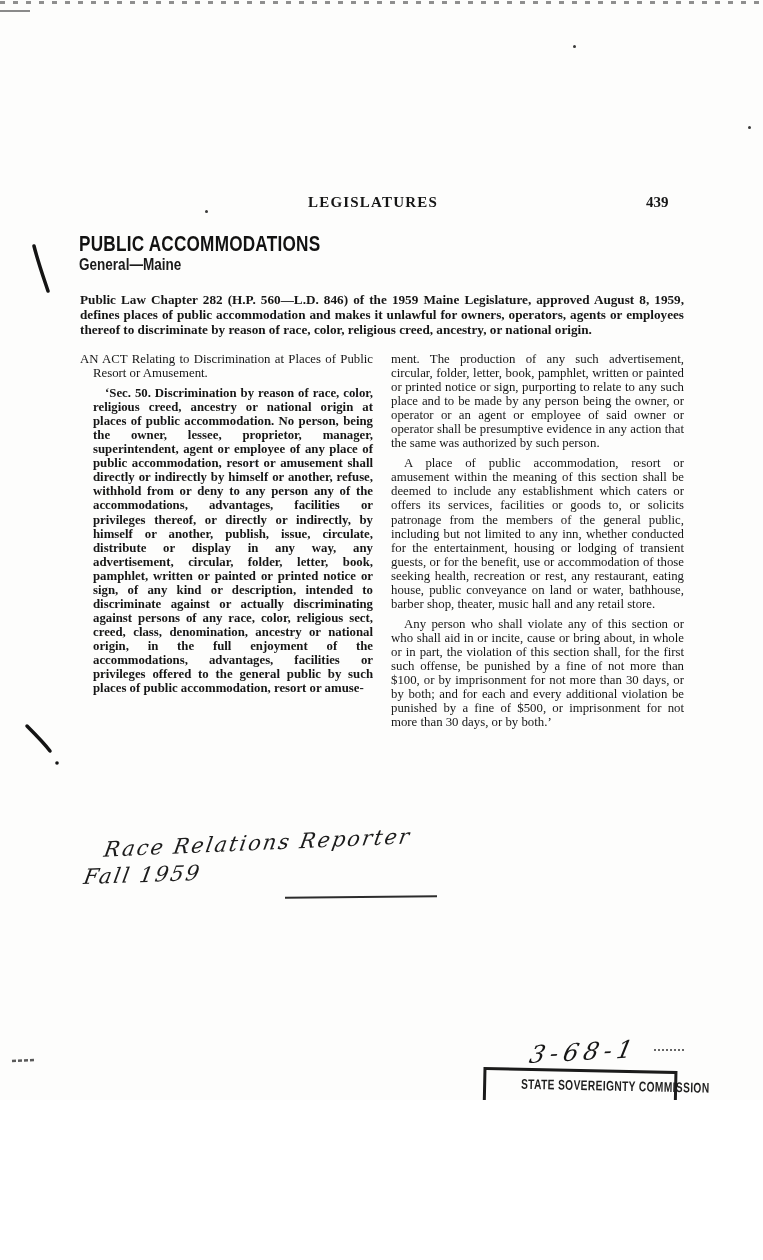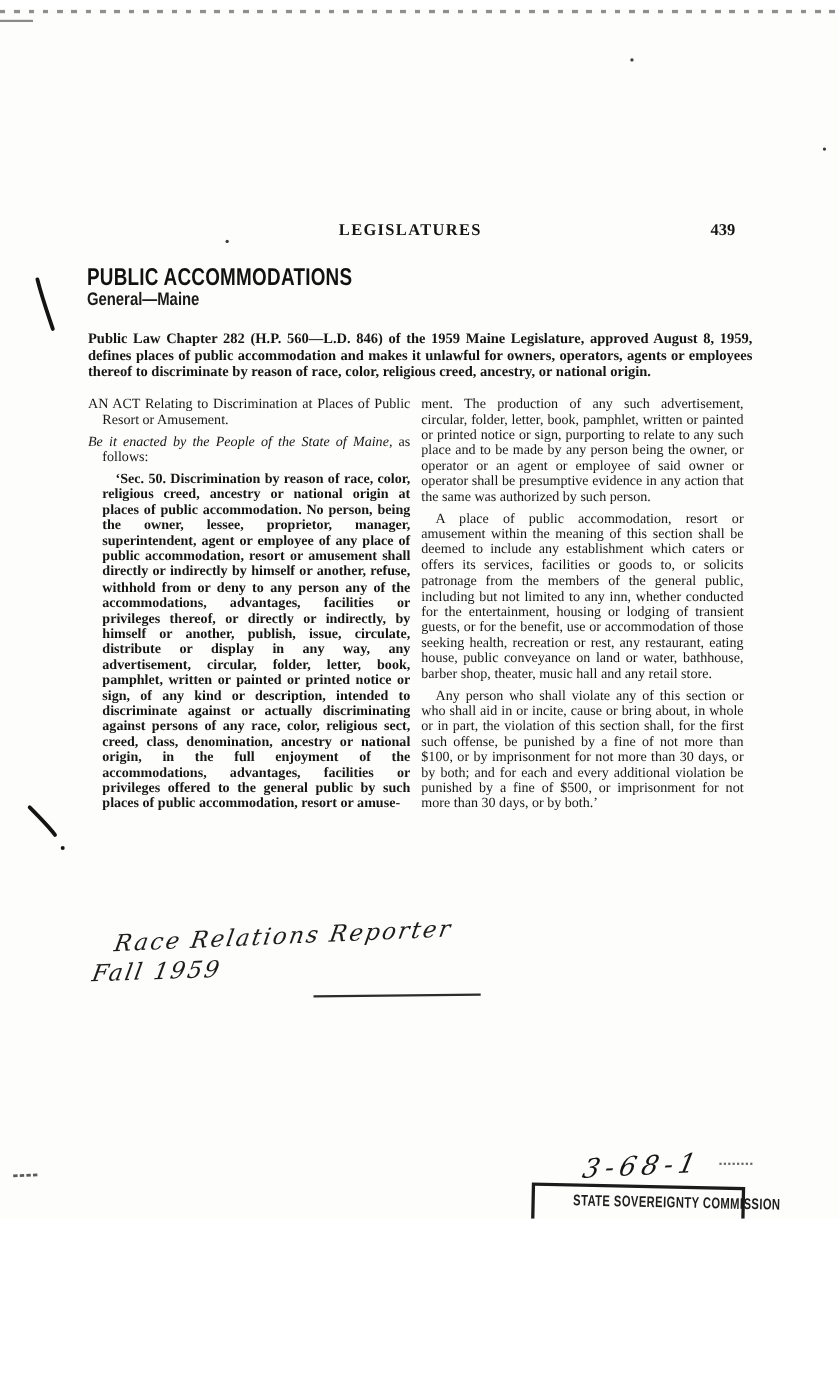--- a/index.html
+++ b/index.html
@@ -1,38 +1,38 @@
 <!DOCTYPE html>
 <html><head>
 <meta charset="utf-8">
 <style>
   html,body{margin:0;padding:0;background:#ffffff;}
   .page{
     position:relative;width:763px;height:1100px;background:#fdfdfc;
-    font-family:"Liberation Serif", serif;color:#161616;overflow:hidden;margin-top:8px;
+    font-family:"Liberation Serif", serif;color:#161616;overflow:hidden;
   }
   
   .perforation{position:absolute;top:1px;left:0;width:763px;height:3px;
     background:repeating-linear-gradient(90deg,#8f8f8f 0 5px,transparent 5px 13px);}
   .edge-mark{position:absolute;top:10px;left:0;width:30px;height:2px;background:#8a8a8a;}
   
   .rh-title{position:absolute;top:194px;left:308px;font-size:15px;font-weight:700;
     letter-spacing:1.2px;white-space:nowrap;}
   .rh-page{position:absolute;top:194px;left:646px;font-size:15px;font-weight:700;}
   
   .art-title{position:absolute;top:231px;left:79px;font-family:"Liberation Sans",sans-serif;
     font-weight:700;font-size:22px;white-space:nowrap;transform:scaleX(0.78);
     transform-origin:left top;color:#121212;letter-spacing:0.3px;}
   .art-subtitle{position:absolute;top:255px;left:79px;font-family:"Liberation Sans",sans-serif;
     font-weight:700;font-size:16.5px;white-space:nowrap;transform:scaleX(0.82);
     transform-origin:left top;color:#1a1a1a;}
   .summary{position:absolute;top:280px;left:80px;width:604px;font-size:13.2px;
     line-height:14.7px;font-weight:700;text-align:justify;}
   
-  .columns{position:absolute;top:352px;left:80px;width:604px;display:flex;gap:10px;}
+  .columns{position:absolute;top:352px;left:80px;width:604px;display:flex;gap:18px;}
   .col{width:293px;font-size:12.8px;line-height:14.05px;text-align:justify;}
   .col p{margin:0 0 6px 0;}
   .hang{padding-left:13px;text-indent:-13px;}
   .ital{font-style:italic;}
   .first-indent{text-indent:13px;}
   .quote{padding-left:13px;text-indent:12px;font-weight:bold;}
   
   .hand{font-family:"DejaVu Serif",serif;font-style:italic;color:#1c1c1c;white-space:nowrap;}
   .hand1{position:absolute;top:831px;left:104px;font-size:21px;letter-spacing:2px;
     transform:rotate(-2.5deg) skewX(-12deg);}
@@ -80,21 +80,20 @@
   <div class="rh-page">439</div>
 
   <div class="art-title">PUBLIC ACCOMMODATIONS</div>
   <div class="art-subtitle">General—Maine</div>
 
   <p class="summary">Public Law Chapter 282 (H.P. 560—L.D. 846) of the 1959 Maine Legislature, approved August 8, 1959, defines places of public accommodation and makes it unlawful for owners, operators, agents or employees thereof to discriminate by reason of race, color, religious creed, ancestry, or national origin.</p>
 
   <div class="columns">
     <div class="col">
       <p class="hang">AN ACT Relating to Discrimination at Places of Public Resort or Amusement.</p>
-      <p class="hang"><span class="ital">Be it enacted by the People of the State of Maine,</span><span> as follows:</span></p>
       <p class="quote">‘Sec. 50. Discrimination by reason of race, color, religious creed, ancestry or national origin at places of public accommodation. No person, being the owner, lessee, proprietor, manager, superintendent, agent or employee of any place of public accommodation, resort or amusement shall directly or indirectly by himself or another, refuse, withhold from or deny to any person any of the accommodations, advantages, facilities or privileges thereof, or directly or indirectly, by himself or another, publish, issue, circulate, distribute or display in any way, any advertisement, circular, folder, letter, book, pamphlet, written or painted or printed notice or sign, of any kind or description, intended to discriminate against or actually discriminating against persons of any race, color, religious sect, creed, class, denomination, ancestry or national origin, in the full enjoyment of the accommodations, advantages, facilities or privileges offered to the general public by such places of public accommodation, resort or amuse-</p>
     </div>
     <div class="col">
       <p>ment. The production of any such advertisement, circular, folder, letter, book, pamphlet, written or painted or printed notice or sign, purporting to relate to any such place and to be made by any person being the owner, or operator or an agent or employee of said owner or operator shall be presumptive evidence in any action that the same was authorized by such person.</p>
       <p class="first-indent">A place of public accommodation, resort or amusement within the meaning of this section shall be deemed to include any establishment which caters or offers its services, facilities or goods to, or solicits patronage from the members of the general public, including but not limited to any inn, whether conducted for the entertainment, housing or lodging of transient guests, or for the benefit, use or accommodation of those seeking health, recreation or rest, any restaurant, eating house, public conveyance on land or water, bathhouse, barber shop, theater, music hall and any retail store.</p>
       <p class="first-indent">Any person who shall violate any of this section or who shall aid in or incite, cause or bring about, in whole or in part, the violation of this section shall, for the first such offense, be punished by a fine of not more than $100, or by imprisonment for not more than 30 days, or by both; and for each and every additional violation be punished by a fine of $500, or imprisonment for not more than 30 days, or by both.’</p>
     </div>
   </div>
 
   <div class="hand hand1">Race Relations Reporter</div>

